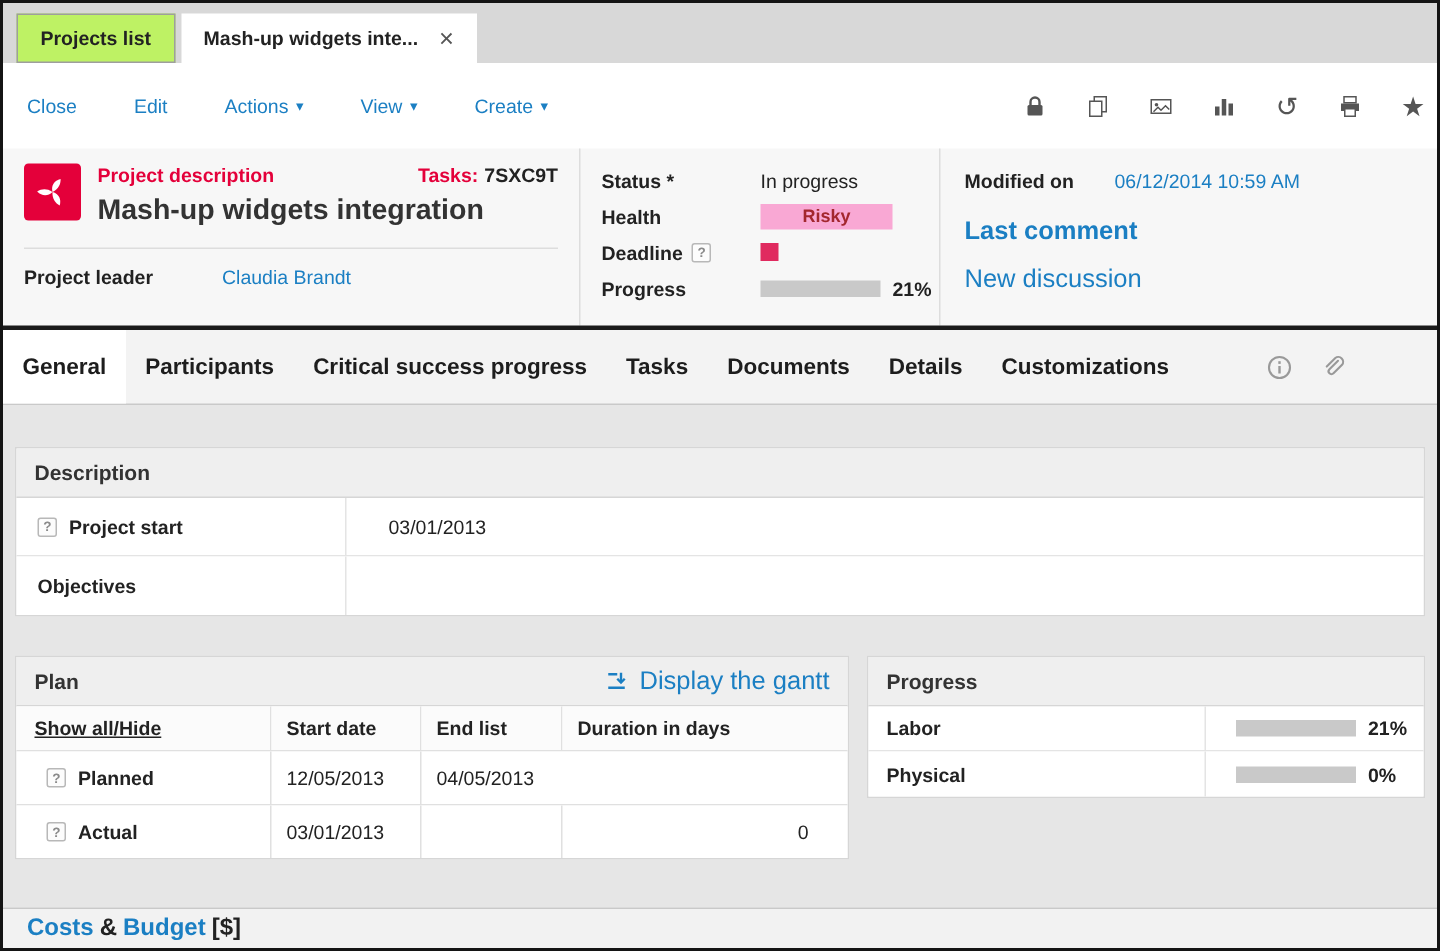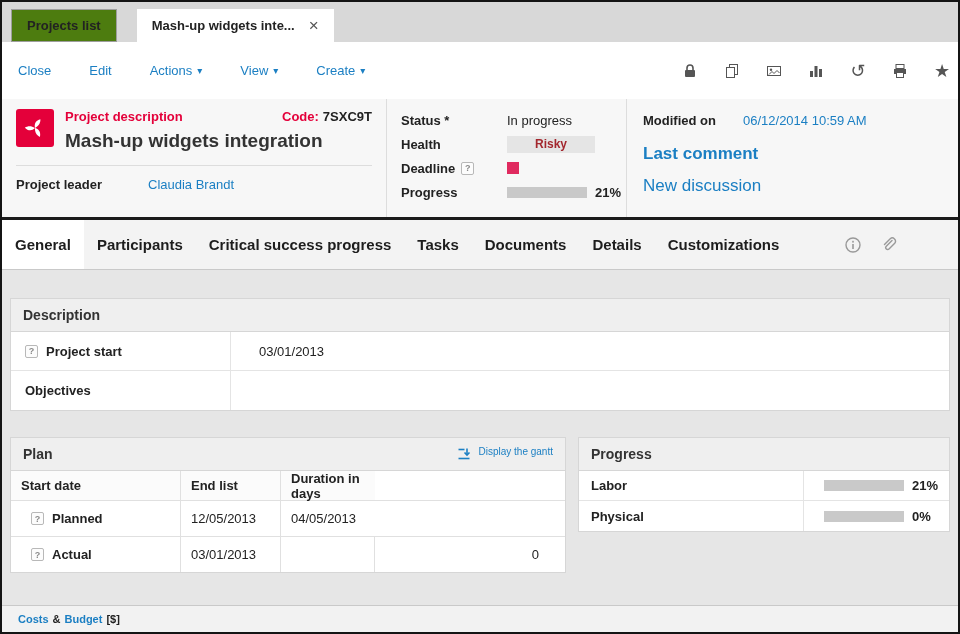--- a/index.html
+++ b/index.html
@@ -4,22 +4,22 @@
 <style>
   * { box-sizing: border-box; margin: 0; padding: 0; }
   html,body { width: 960px; height: 634px; }
   body { font-family: "Liberation Sans", sans-serif; background: #fff; color: #222; }
 
   .window { width: 960px; height: 634px; border: 2px solid #141414; display: flex; flex-direction: column; overflow: hidden; background: #fff; }
 
   
   .tabstrip { height: 40px; background: #d8d8d8; display: flex; align-items: flex-end; padding-left: 9px; flex: none; }
   .wtab { height: 33px; line-height: 31px; padding: 0 15px; font-size: 13px; font-weight: bold; color: #222; cursor: pointer; }
-  .wtab.inactive { background: #4d7c0f; border: 1px solid #9e9e9e; margin-right: 4px; }
-  .wtab.active { background: #fff; display: flex; align-items: center; gap: 14px; margin-left: 16px; }
+  .wtab.inactive { background: #bef264; border: 1px solid #9e9e9e; margin-right: 4px; }
+  .wtab.active { background: #fff; display: flex; align-items: center; gap: 14px; }
   .close-x { color: #555; font-size: 17px; font-weight: normal; line-height: 1; cursor: pointer; }
 
   
   .toolbar { height: 57px; background: #fff; display: flex; align-items: center; padding: 0 4px 0 16px; flex: none; }
   .tlink { color: #1b7fc3; font-size: 13px; margin-right: 38px; cursor: pointer; text-decoration: none; display: inline-flex; align-items: center; gap: 5px; }
   .caret { font-size: 10px; }
   .ticons { margin-left: auto; display: flex; align-items: center; gap: 22px; padding-right: 2px; }
   .ticon { width: 20px; height: 20px; display: inline-flex; align-items: center; justify-content: center; color: #555; font-size: 18px; cursor: pointer; }
   .ticon svg { display: block; }
 
@@ -34,21 +34,21 @@
   .code-label { color: #e4003a; font-weight: bold; }
   .code-value { color: #222; font-weight: bold; margin-left: 4px; }
   .proj-title { font-size: 19px; font-weight: bold; color: #333; margin-top: 6px; }
   .leader-row { border-top: 1px solid #ddd; margin-top: 13px; padding-top: 11px; display: flex; font-size: 13px; align-items: center; }
   .leader-label { font-weight: bold; width: 132px; }
   .blue-link { color: #1b7fc3; cursor: pointer; text-decoration: none; }
 
   .h-mid { width: 240px; border-right: 1px solid #ddd; padding: 9px 0 0 14px; font-size: 13px; }
   .mid-row { display: flex; align-items: center; height: 24px; }
   .mid-label { font-weight: bold; width: 106px; display: flex; align-items: center; gap: 6px; flex: none; }
-  .health-badge { width: 88px; height: 17px; background: #e5e5e5; color: #a3272e; font-weight: bold; font-size: 12px; display: flex; align-items: center; justify-content: center; }
+  .health-badge { width: 88px; height: 17px; background: #f9a8d4; color: #a3272e; font-weight: bold; font-size: 12px; display: flex; align-items: center; justify-content: center; }
   .deadline-square { width: 12px; height: 12px; background: #e02a5f; }
   .pbar { width: 80px; height: 11px; background: #c9c9c9; overflow: hidden; flex: none; }
   .pbar-fill { height: 100%; background: #2da05c; width: 0; }
   .pct { font-weight: bold; margin-left: 8px; font-size: 13px; }
 
   .h-right { flex: 1; padding: 9px 0 18px 16px; font-size: 13px; }
   .mod-row { display: flex; align-items: center; height: 24px; }
   .mod-label { font-weight: bold; width: 100px; }
   .hlink { display: block; margin-top: 12px; font-size: 17px; }
   .hlink.bold { font-weight: bold; }
@@ -71,37 +71,37 @@
 
   .desc-row { display: flex; height: 39px; background: #fff; border-bottom: 1px solid #e4e4e4; }
   .desc-row:last-child { border-bottom: none; }
   .desc-label { width: 220px; border-right: 1px solid #e4e4e4; display: flex; align-items: center; gap: 8px; padding-left: 14px; font-weight: bold; font-size: 13px; }
   .desc-value { flex: 1; display: flex; align-items: center; padding-left: 28px; font-size: 13px; }
 
   .two-col { display: flex; gap: 12px; margin-top: 26px; align-items: flex-start; }
   .plan-card { width: 556px; }
   .progress-card { flex: 1; }
 
-  .gantt-link { margin-left: auto; display: inline-flex; align-items: flex-start; gap: 7px; font-weight: normal; font-size: 10px; }
+  .gantt-link { margin-left: auto; display: inline-flex; align-items: center; gap: 7px; font-weight: normal; font-size: 17px; }
 
   .plan-row { display: grid; grid-template-columns: 170px 100px 94px 1fr; border-bottom: 1px solid #e0e0e0; background: #fff; }
   .plan-row:last-child { border-bottom: none; }
   .pc { border-right: 1px solid #e0e0e0; display: flex; align-items: center; padding-left: 10px; font-size: 13px; height: 35px; }
   .pc:last-child { border-right: none; }
   .plan-row.head .pc { height: 29px; background: #fbfbfb; font-weight: bold; }
   .pc.lblcell { padding-left: 20px; gap: 8px; font-weight: bold; }
   .pc.num { justify-content: flex-end; padding-right: 26px; padding-left: 0; }
   .showall { font-weight: bold; text-decoration: underline; color: #222; cursor: pointer; padding-left: 2px; }
 
   .prog-row { display: flex; align-items: center; height: 30px; border-bottom: 1px solid #e4e4e4; background: #fff; }
   .prog-row:last-child { border-bottom: none; }
   .prog-label { width: 225px; height: 100%; border-right: 1px solid #e4e4e4; display: flex; align-items: center; padding-left: 12px; font-weight: bold; font-size: 13px; flex: none; }
   .prog-barzone { display: flex; align-items: center; padding-left: 20px; }
 
-  .footer-bar { margin-top: auto; margin-left: -8px; margin-right: -8px; background: #f2f2f2; border-top: 1px solid #c9c9c9; height: 27px; display: flex; align-items: center; padding-left: 16px; font-size: 11px; font-weight: bold; gap: 4px; }
+  .footer-bar { margin-top: auto; margin-left: -8px; margin-right: -8px; background: #f2f2f2; border-top: 1px solid #c9c9c9; height: 27px; display: flex; align-items: center; padding-left: 16px; font-size: 16px; font-weight: bold; gap: 4px; }
   .dark { color: #222; }
 </style>
 </head>
 <body>
 
 <div class="window">
 
   <div class="tabstrip">
     <div class="wtab inactive">Projects list</div>
     <div class="wtab active">
@@ -172,21 +172,21 @@
             <g fill="#fff">
               <path d="M12 12c-1-4 1-7 5-8 0 3-1 6-5 8z"></path>
               <path d="M12 12c-1-4 1-7 5-8 0 3-1 6-5 8z" transform="rotate(120 12 12)"></path>
               <path d="M12 12c-1-4 1-7 5-8 0 3-1 6-5 8z" transform="rotate(240 12 12)"></path>
             </g>
           </svg>
         </div>
         <div class="h-left-info">
           <div class="type-row">
             <span class="type-label">Project description</span>
-            <span class="code-label">Code:</span>
+            <span class="code-label">Tasks:</span>
             <span class="code-value">7SXC9T</span>
           </div>
           <div class="proj-title">Mash-up widgets integration</div>
         </div>
       </div>
       <div class="leader-row">
         <span class="leader-label">Project leader</span>
         <a class="blue-link">Claudia Brandt</a>
       </div>
     </div>
@@ -281,20 +281,23 @@
                   <path d="M2.5 3.5h6"></path>
                   <path d="M11 2.5v6"></path>
                   <path d="M8.5 6.5L11 9l2.5-2.5"></path>
                   <path d="M2.5 12.5h11"></path>
                 </g>
               </svg>
             <span>Display the gantt</span>
           </a>
         </div>
         <div class="plan-row head">
+          <div class="pc">
+              <a class="showall">Show all/Hide</a>
+            </div>
           <div class="pc">Start date</div>
           <div class="pc">End list</div>
           <div class="pc">Duration in days</div>
         </div>
         <div class="plan-row">
           <div class="pc lblcell">
             <span class="help-box">?</span>
             <span>Planned</span>
           </div>
           <div class="pc">12/05/2013</div>

